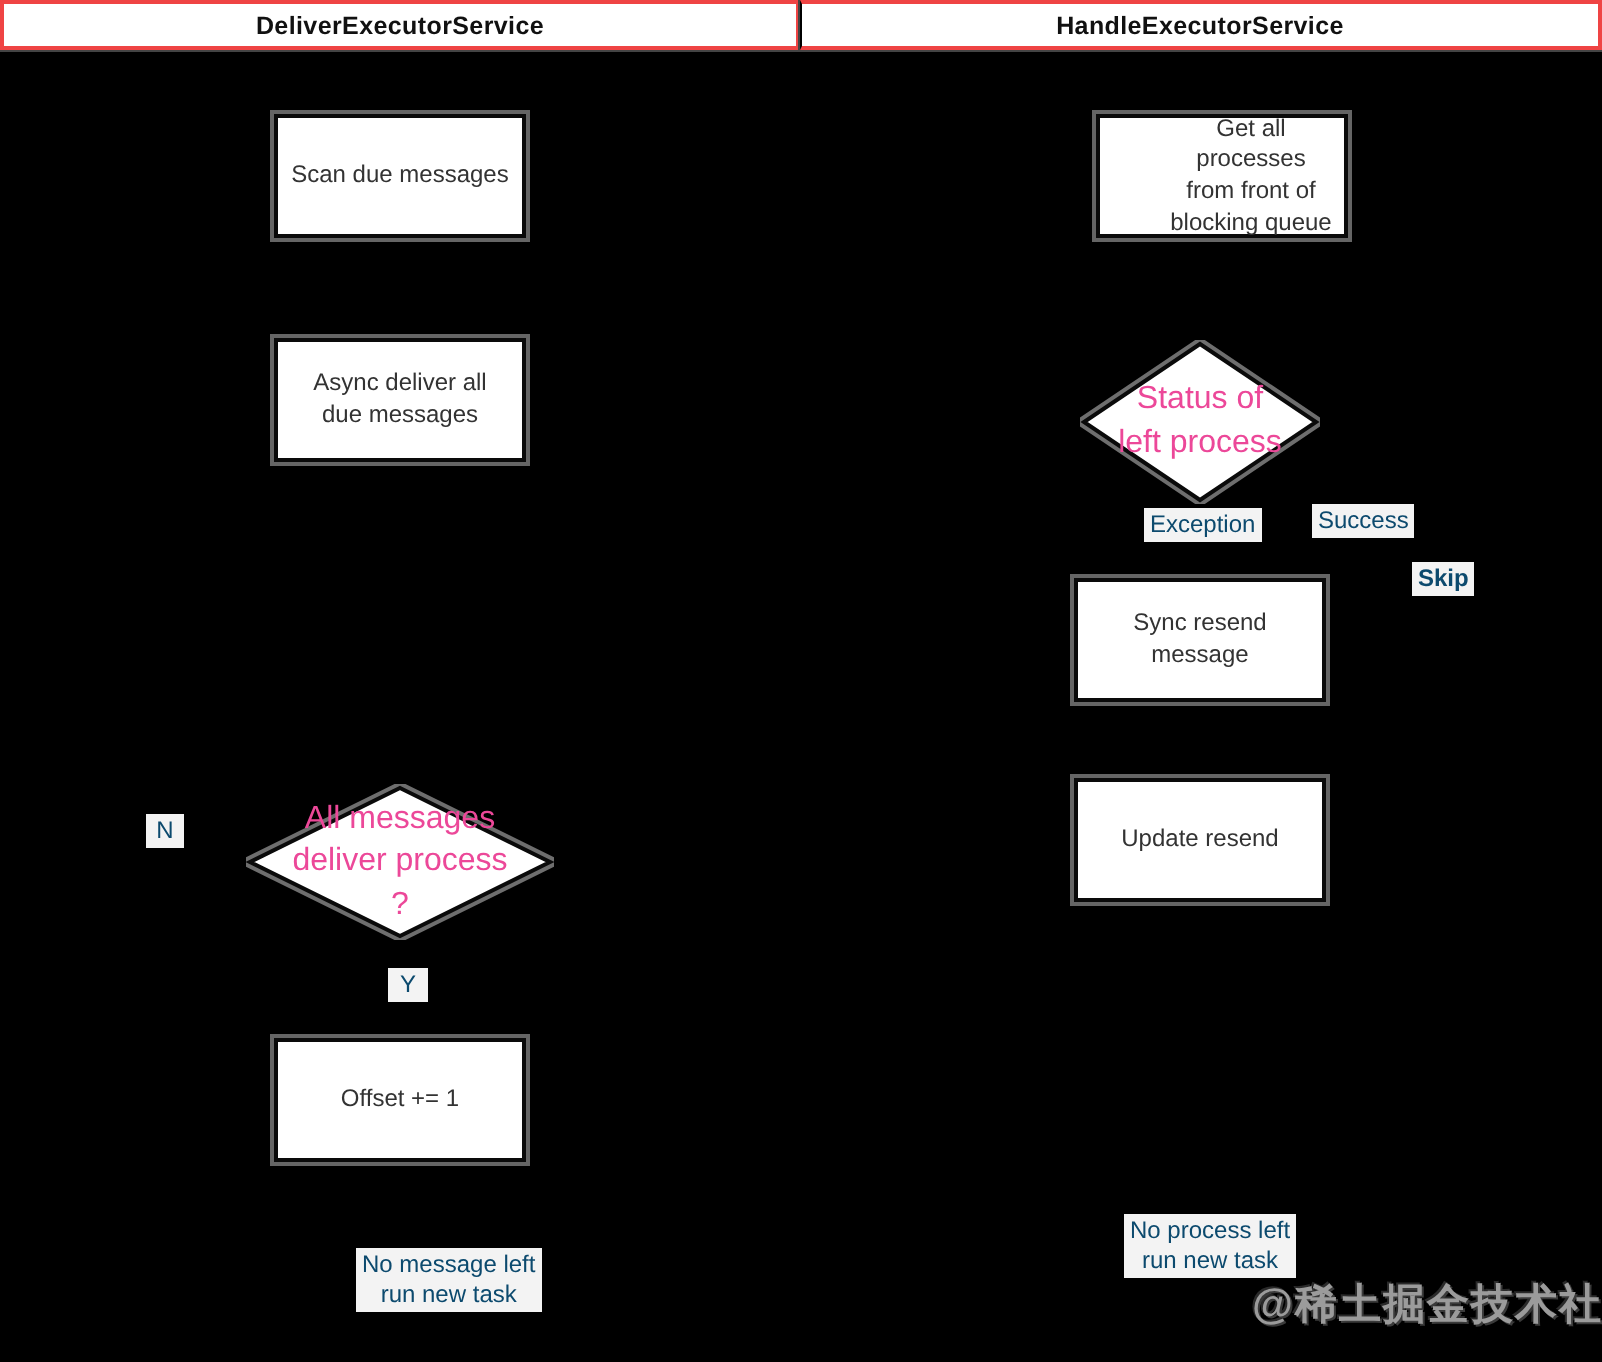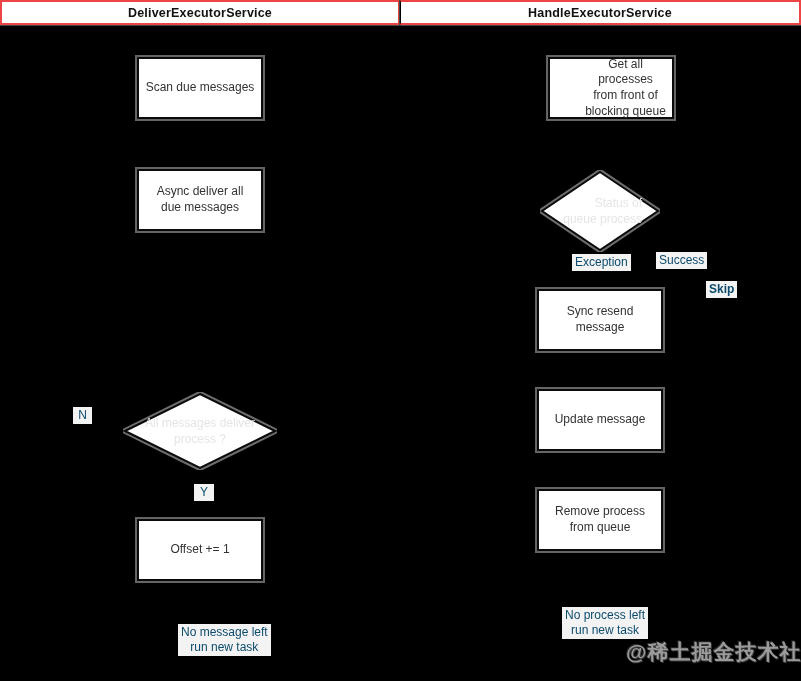--- a/index.html
+++ b/index.html
@@ -73,25 +73,25 @@
   
   .diamond {
     position: absolute;
   }
   .diamond svg { display: block; }
   .diamond .d-text {
     position: absolute;
     top: 0; left: 0; right: 0; bottom: 0;
     display: flex;
     flex-direction: column;
-    align-items: flex-end;
+    align-items: center;
     justify-content: center;
     text-align: center;
-    color: #e5e5e5;
-    font-size: 12px;
+    color: #ec4899;
+    font-size: 16px;
     line-height: 1.35;
     padding: 0 18px;
   }
   .d-left  { left: 123px; top: 392px; width: 154px; height: 78px; }
   .d-right { left: 540px; top: 170px; width: 120px; height: 82px; }
 
   
   .edge-label {
     position: absolute;
     background: #f3f3f3;
@@ -159,35 +159,34 @@
 
   <div class="node n-get">Get all processes from front of blocking queue</div>
 
   <div class="diamond d-right">
     <svg width="120" height="82" viewBox="0 0 120 82">
       <polygon points="60,2 118,41 60,80 2,41" fill="none" stroke="#6e6e6e" stroke-width="6"></polygon>
       <polygon points="60,2 118,41 60,80 2,41" fill="#ffffff" stroke="#0a0a0a" stroke-width="2"></polygon>
     </svg>
     <div class="d-text">
       <span>Status of</span>
-      <span>queue process</span>
+      <span>left process</span>
     </div>
   </div>
 
   <div class="edge-label lbl-exception">Exception</div>
 
   <div class="edge-label lbl-success">Success</div>
 
   <div class="edge-label lbl-skip">Skip</div>
 
   <div class="node n-sync">Sync resend message</div>
 
-  <div class="node n-update">Update message</div>
+  <div class="node n-update">Update resend</div>
 
-  <div class="node n-remove">Remove process from queue</div>
 
   <div class="edge-label lbl-end-right">
     <span class="line">No process left</span>
     <span class="line">run new task</span>
   </div>
 
   <div class="watermark">@稀土掘金技术社区</div>
 
 </div>
 

